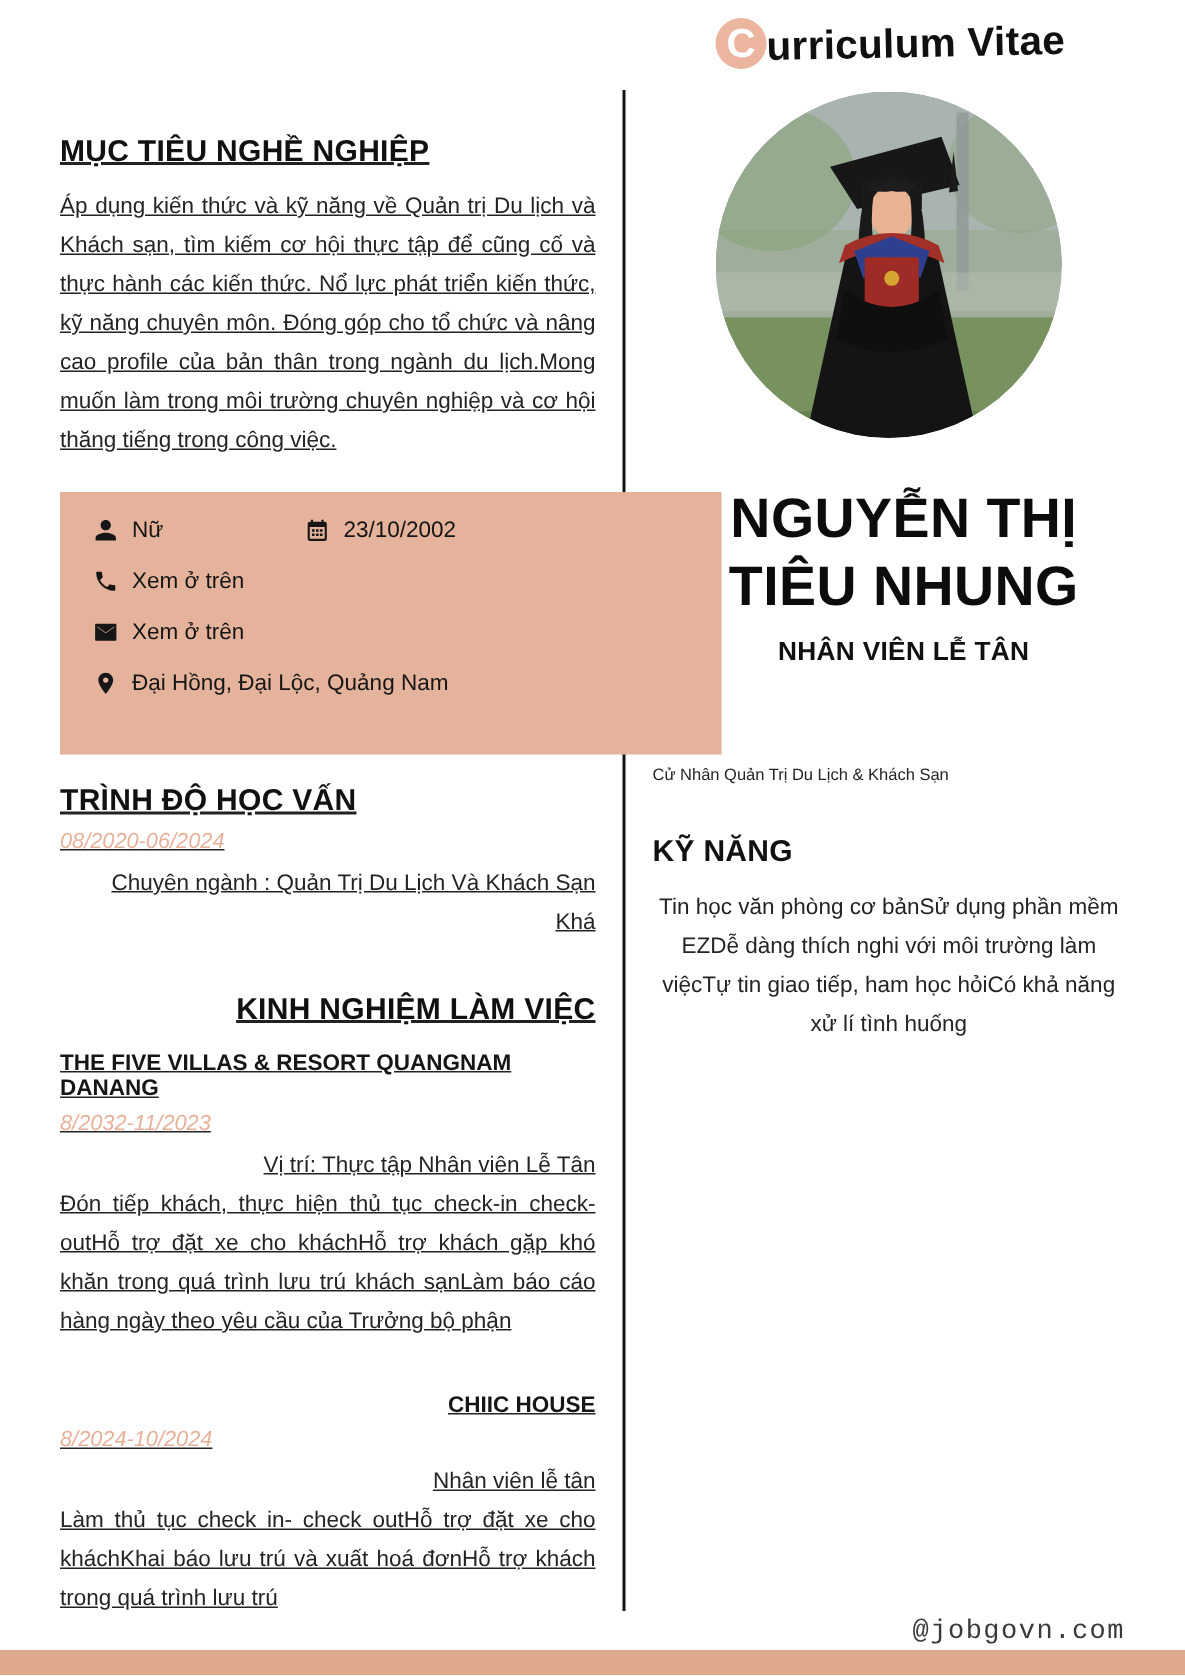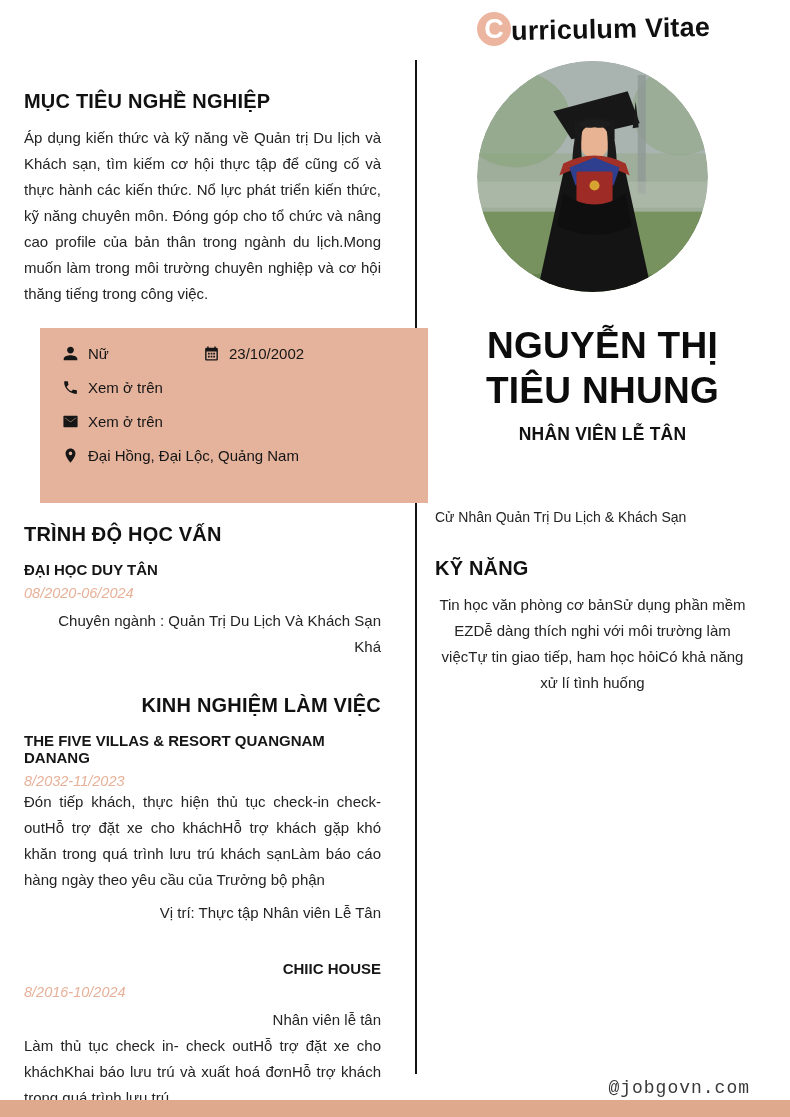--- a/index.html
+++ b/index.html
@@ -21,45 +21,45 @@
     color:#fff;font-weight:800;font-size:27px;line-height:34px;text-align:center;
     flex:0 0 auto;
   }
   .logo-text{font-size:27px;font-weight:800;color:#101010;margin-left:0px;transform:rotate(-1.2deg);letter-spacing:0.2px;}
   
   .divider{position:absolute;left:415px;top:60px;width:2px;height:1014px;background:#141414;z-index:1;}
   
   .photo{position:absolute;left:477px;top:61px;width:231px;height:231px;border-radius:50%;overflow:hidden;z-index:2;}
   .photo svg{display:block;width:100%;height:100%;}
   
-  .left-col{position:absolute;left:24px;top:90px;width:357px;z-index:2;}
+  .left-col{position:absolute;left:40px;top:90px;width:357px;z-index:2;text-decoration:underline;}
   .sec-h{font-size:20px;font-weight:700;color:#111;margin:0;letter-spacing:0.2px;}
   .body-p{font-size:15px;line-height:26px;color:#242424;margin:12px 0 0 0;text-align:justify;}
   .sub-h{font-size:15px;font-weight:700;color:#161616;margin:15px 0 0 0;}
   .date{font-size:14.5px;font-style:italic;color:var(--date);margin:7px 0 0 0;}
   .plain-p{font-size:15px;line-height:26px;color:#242424;margin:7px 0 0 0;text-align:right;}
   .just{text-align:justify;}
   .gap-lg{margin-top:34px;text-align:right;}
   
   .contact-box{
-    position:absolute;left:40px;top:328px;width:388px;height:175px;
+    position:absolute;left:40px;top:328px;width:441px;height:175px;
     background:var(--accent);z-index:3;padding:8px 12px 0 22px;
   }
   .c-row{display:flex;align-items:center;height:34px;font-size:15px;color:#151515;}
   .c-cell{display:flex;align-items:center;gap:9px;}
   .c-cell.first{width:141px;}
   .c-icon{width:17px;height:17px;flex:0 0 auto;display:block;}
   .c-icon svg{display:block;width:100%;height:100%;fill:#161616;}
   
   .name-block{position:absolute;left:440px;top:323px;width:325px;text-align:center;z-index:2;}
   .name{font-size:37px;line-height:45px;font-weight:800;color:#0c0c0c;margin:0;letter-spacing:0.3px;}
   .job-title{font-size:17.5px;font-weight:700;color:#111;margin-top:11px;letter-spacing:0.2px;}
   .right-col{position:absolute;left:435px;top:491px;width:315px;z-index:2;}
   .right-col .body-p{text-align:center;}
-  .cert-p{font-size:14px;line-height:26px;color:#242424;margin:13px 0 0 0;}
+  .cert-p{font-size:11px;line-height:26px;color:#242424;margin:13px 0 0 0;}
   .skills-h{margin-top:27px;}
   
   .watermark{
     position:absolute;top:1078px;right:40px;z-index:2;
     font-family:"Liberation Mono","DejaVu Sans Mono",monospace;
     font-size:18px;color:#3a3a3a;letter-spacing:1px;
   }
   .footer-bar{position:absolute;left:0;bottom:0;width:790px;height:17px;background:var(--footer);z-index:2;}
 </style>
 </head>
@@ -160,33 +160,32 @@
               <path d="M12 2C8.1 2 5 5.1 5 9c0 5.2 7 13 7 13s7-7.8 7-13c0-3.9-3.1-7-7-7zm0 9.5a2.5 2.5 0 1 1 0-5 2.5 2.5 0 0 1 0 5z"></path>
             </svg>
         </span>
         <span>Đại Hồng, Đại Lộc, Quảng Nam</span>
       </span>
     </div>
   </div>
 
   <div class="left-col" style="top:523px">
     <h2 class="sec-h">TRÌNH ĐỘ HỌC VẤN</h2>
-    <p class="sub-h">ĐẠI HỌC DUY TÂN</p>
     <p class="date">08/2020-06/2024</p>
     <p class="plain-p"><span>Chuyên ngành : Quản Trị Du Lịch Và Khách Sạn</span><br><span>Khá</span></p>
 
     <h2 class="sec-h gap-lg">KINH NGHIỆM LÀM VIỆC</h2>
 
     <p class="sub-h">THE FIVE VILLAS &amp; RESORT QUANGNAM DANANG</p>
     <p class="date">8/2032-11/2023</p>
+    <p class="plain-p">Vị trí: Thực tập Nhân viên Lễ Tân</p>
     <p class="plain-p just" style="margin-top:0">Đón tiếp khách, thực hiện thủ tục check-in check-outHỗ trợ đặt xe cho kháchHỗ trợ khách gặp khó khăn trong quá trình lưu trú khách sạnLàm báo cáo hàng ngày theo yêu cầu của Trưởng bộ phận</p>
-    <p class="plain-p">Vị trí: Thực tập Nhân viên Lễ Tân</p>
 
     <p class="sub-h gap-lg">CHIIC HOUSE</p>
-    <p class="date">8/2016-10/2024</p>
+    <p class="date">8/2024-10/2024</p>
     <p class="plain-p">Nhân viên lễ tân</p>
     <p class="plain-p just" style="margin-top:0">Làm thủ tục check in- check outHỗ trợ đặt xe cho kháchKhai báo lưu trú và xuất hoá đơnHỗ trợ khách trong quá trình lưu trú</p>
   </div>
 
   <div class="name-block">
     <div class="name"><span>NGUYỄN THỊ</span><br><span>TIÊU NHUNG</span></div>
     <div class="job-title">NHÂN VIÊN LỄ TÂN</div>
   </div>
 
   <div class="right-col">

